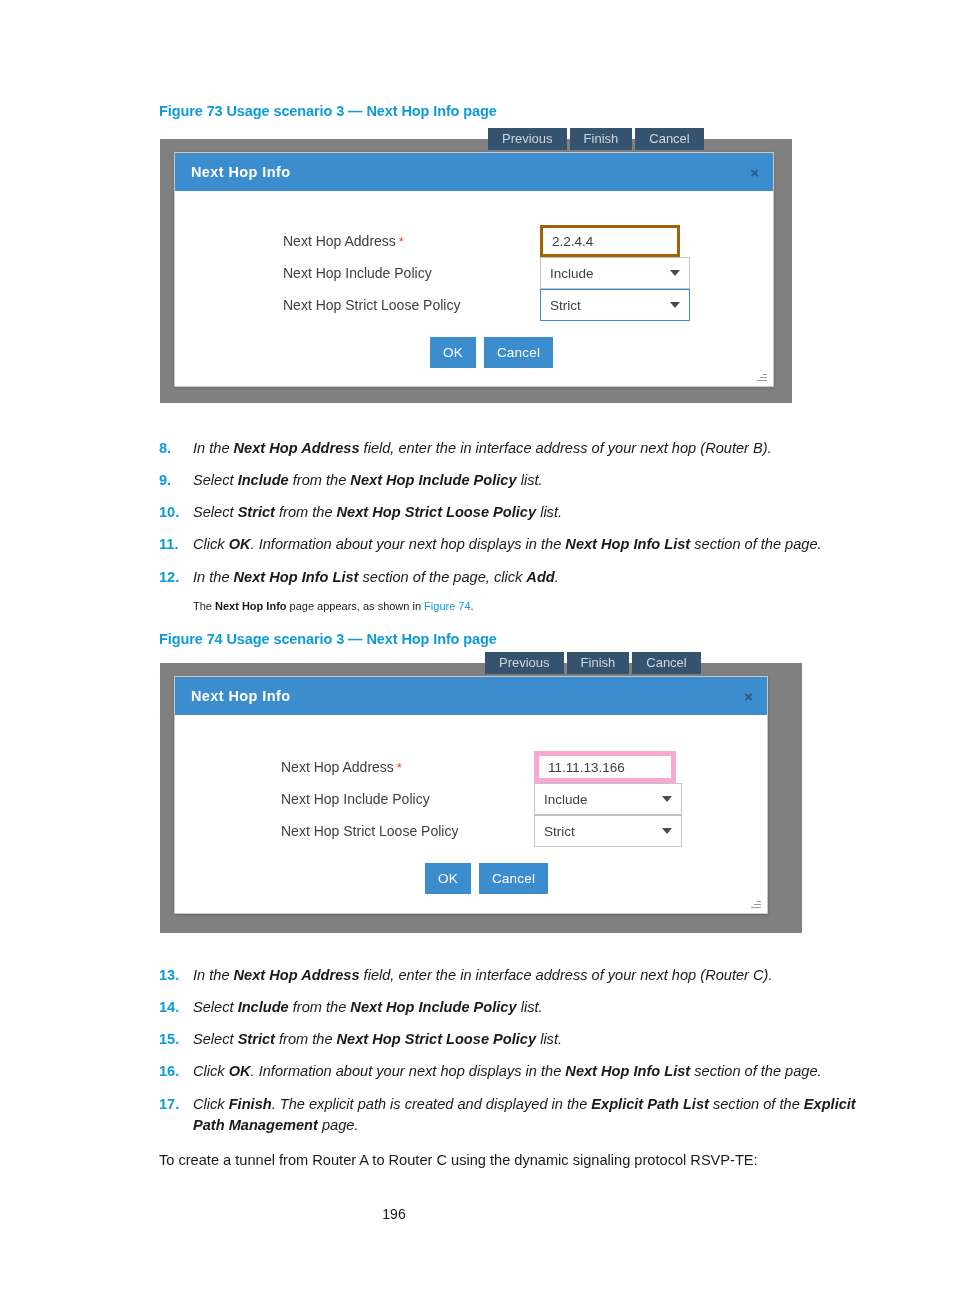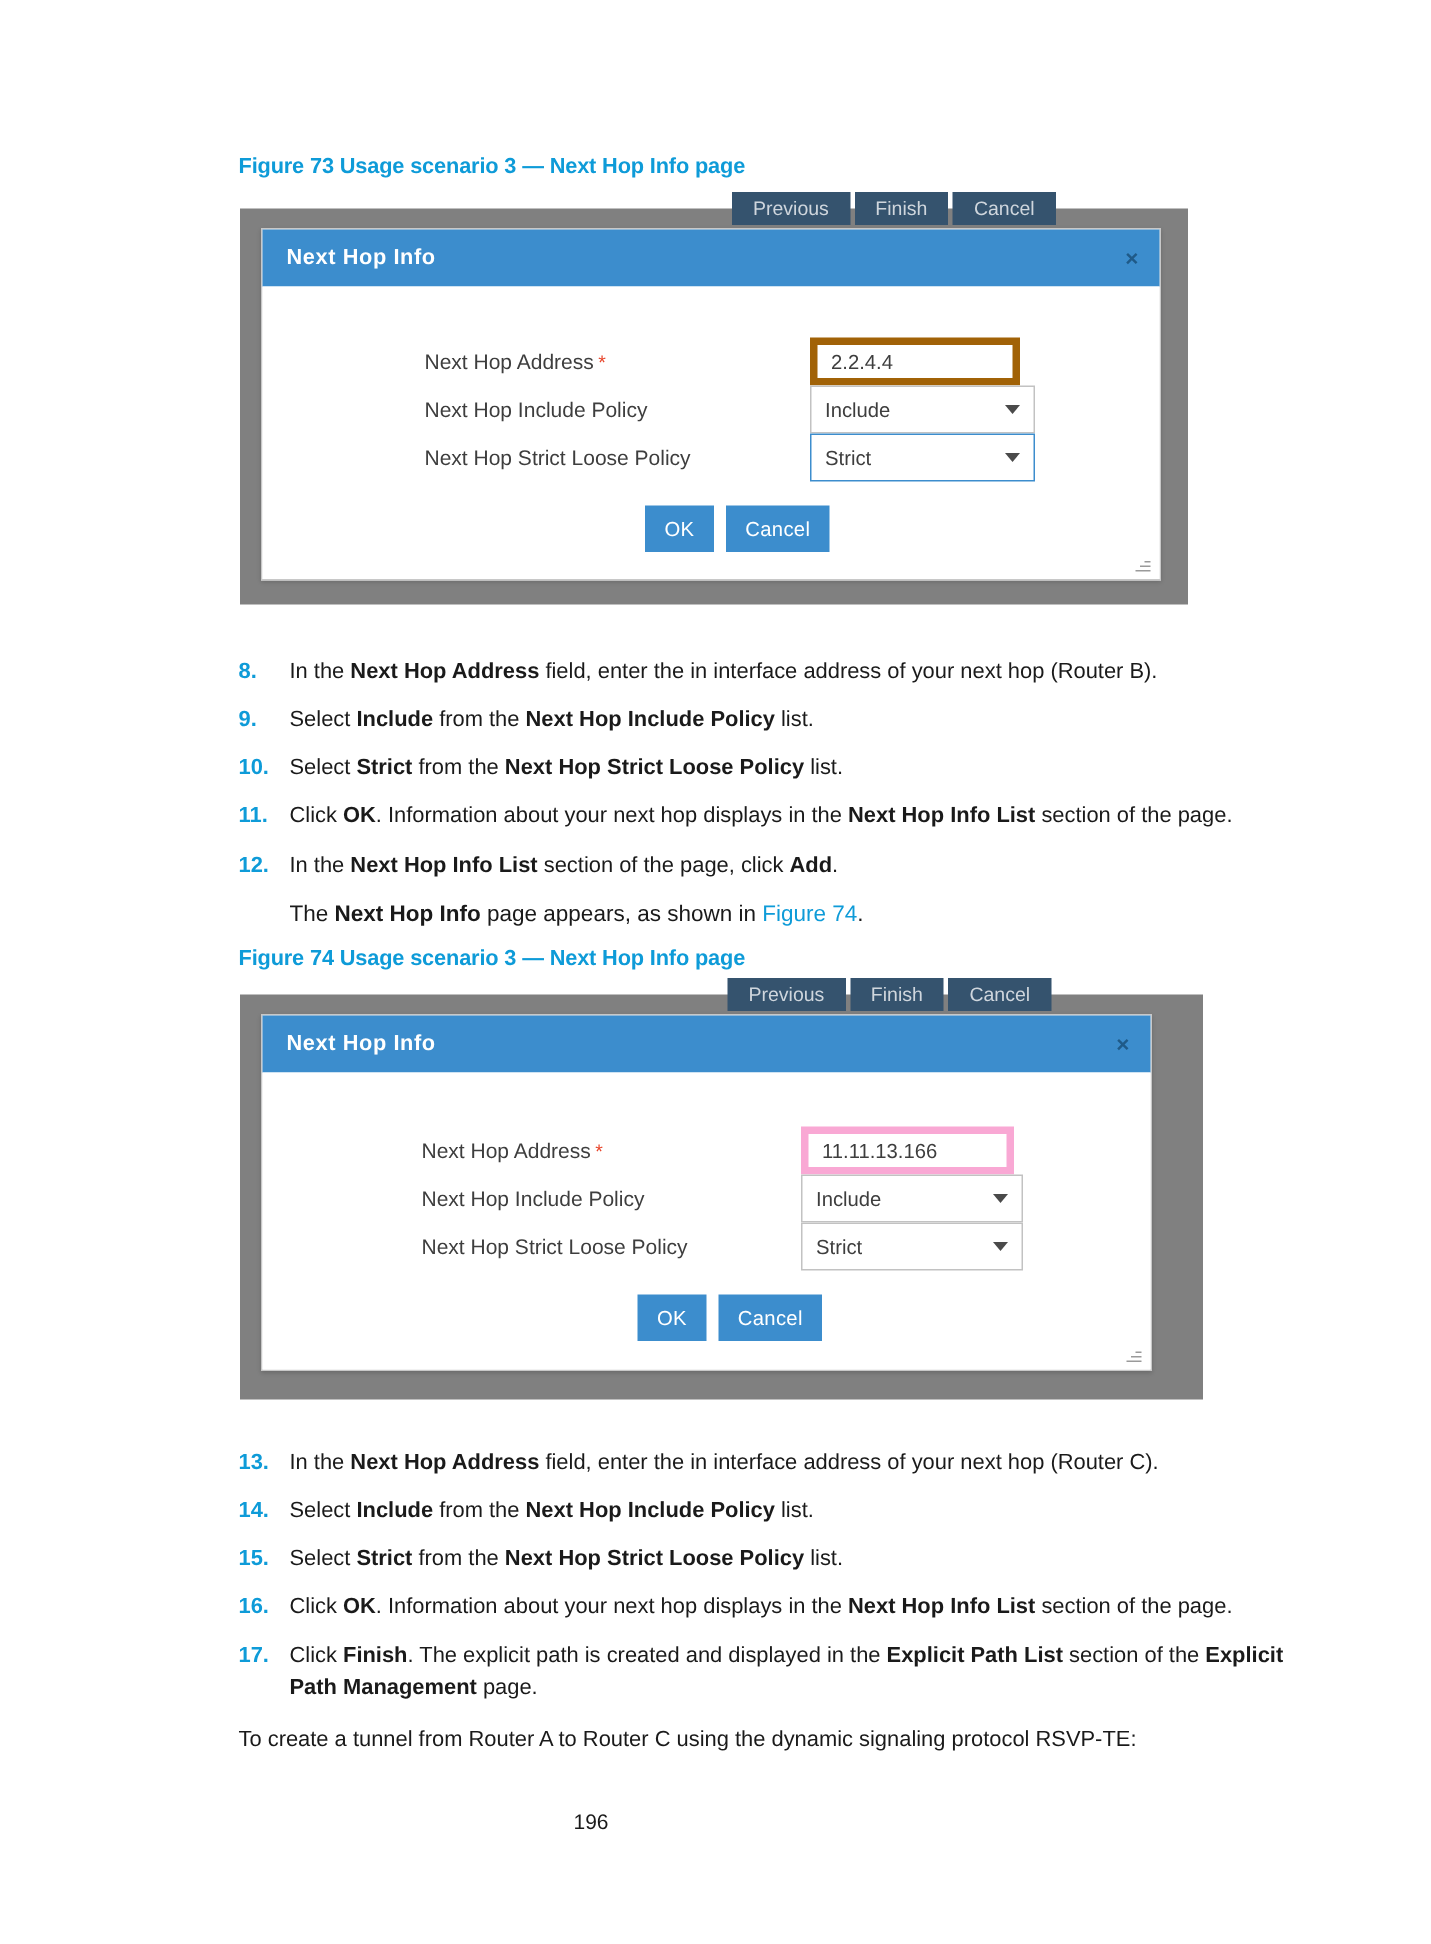--- a/index.html
+++ b/index.html
@@ -107,21 +107,21 @@
     position: absolute;
     box-sizing: border-box;
     background: #ffffff;
     font-size: 13.5px;
     color: #3e3e3e;
     padding: 0 9px;
     display: flex;
     align-items: center;
     height: 32px;
   }
-  .text-input.plain { border: 5px solid #a16207; text-align: center; }
+  .text-input.plain { border: 3px solid #a16207; text-align: center; }
   .text-input.focused { border: 5px solid #f9a8d4; }
 
   .select-box {
     position: absolute;
     box-sizing: border-box;
     background: #ffffff;
     border: 1px solid #c2c2c2;
     font-size: 13.5px;
     color: #3e3e3e;
     height: 32px;
@@ -190,25 +190,25 @@
     color: #1a1a1a;
     margin-bottom: 11px;
   }
   .step-num {
     color: #0e9bd8;
     font-weight: bold;
     width: 34px;
     flex: 0 0 34px;
     text-align: left;
   }
-  .step-text { flex: 1 1 auto; }
+  .step-text { flex: 1 1 auto; font-style: italic; }
   .step-text b { font-weight: bold; }
   .sub-note {
     margin-left: 34px;
-    font-size: 15px;
+    font-size: 11px;
     line-height: 1.45;
     margin-bottom: 11px;
   }
   .xref { color: #0e9bd8; }
 
   .para {
     position: absolute;
     left: 159px;
     width: 712px;
     font-size: 14.6px;

